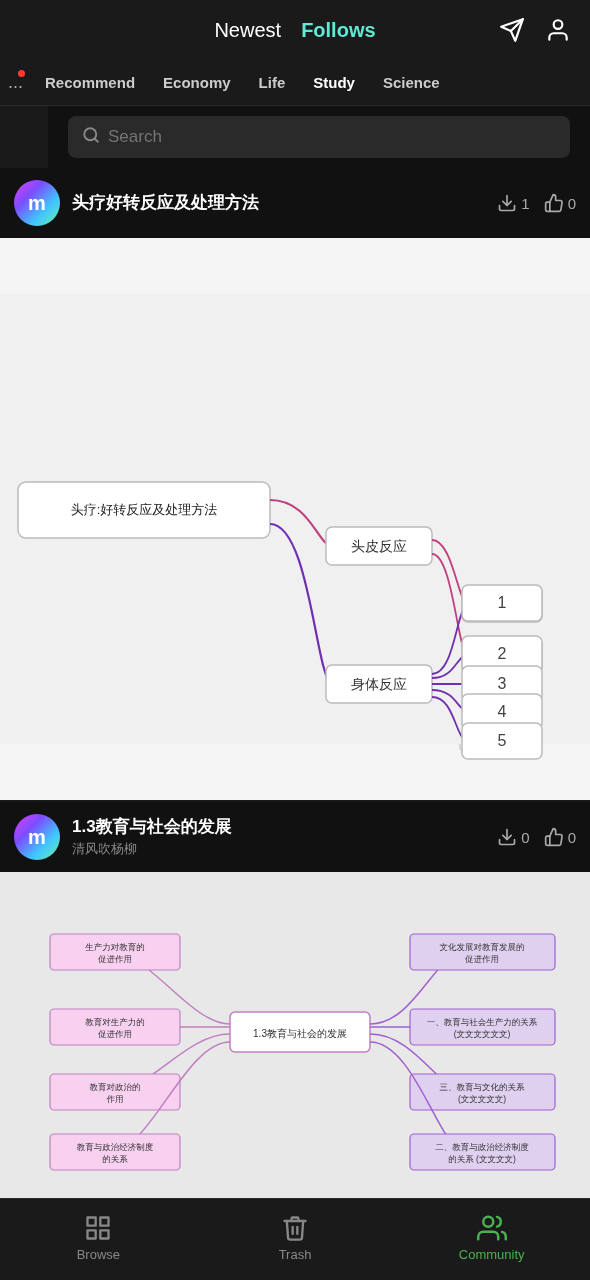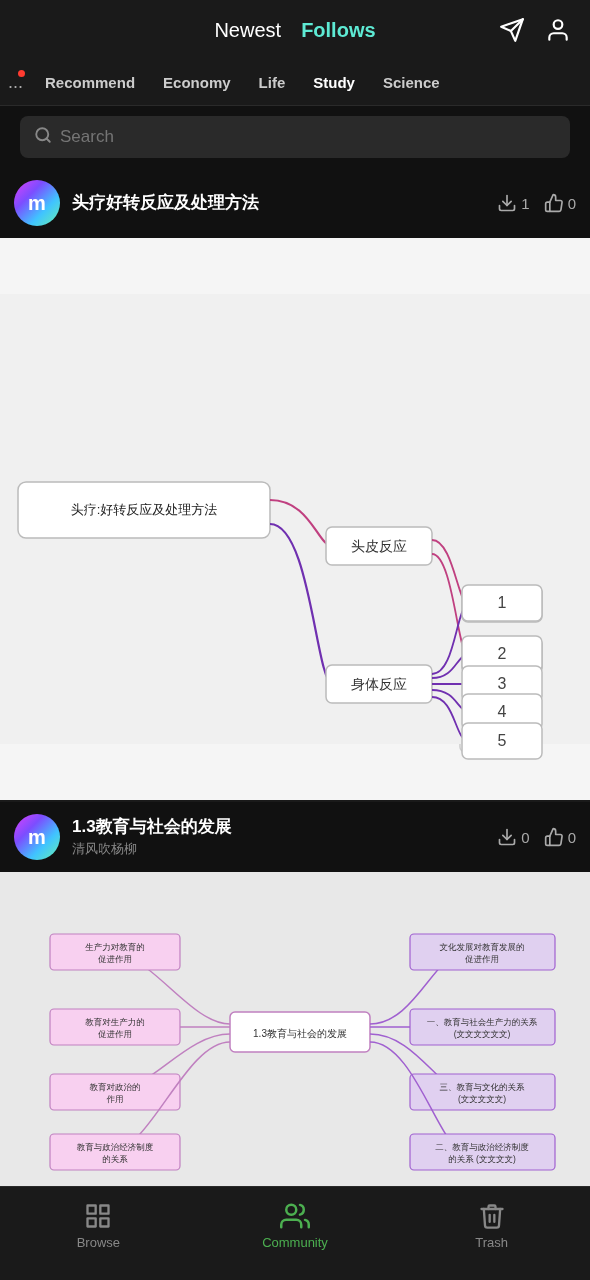--- a/index.html
+++ b/index.html
@@ -96,20 +96,21 @@
     }
     .category-item.active {
       color: #fff;
       font-weight: 600;
     }
 
     
     .search-bar {
       background: #111;
       padding: 10px 20px;
+      margin-left: 48px;
     }
     .search-input-wrap {
       background: #2a2a2a;
       border-radius: 8px;
       padding: 10px 14px;
       display: flex;
       align-items: center;
       gap: 8px;
     }
     .search-icon-text {
@@ -203,21 +204,21 @@
       background: #e8e8e8;
       width: 100%;
       height: 330px;
       position: relative;
       overflow: hidden;
     }
 
     
     .bottom-nav {
       position: fixed;
-      bottom: 16px;
+      bottom: 4px;
       left: 0;
       width: 590px;
       height: 78px;
       background: #1a1a1a;
       border-top: 1px solid #2a2a2a;
       display: flex;
       align-items: center;
       justify-content: space-around;
     }
     .nav-item {
@@ -537,36 +538,36 @@
         <rect x="3" y="3" width="7" height="7"></rect>
         <rect x="14" y="3" width="7" height="7"></rect>
         <rect x="3" y="14" width="7" height="7"></rect>
         <rect x="14" y="14" width="7" height="7"></rect>
       </svg>
     </div>
     <span class="nav-label">Browse</span>
   </div>
 
   <div class="nav-item">
-    <div class="nav-icon active">
-      <svg width="30" height="30" viewBox="0 0 24 24" fill="none" stroke="#4CAF50" stroke-width="2" stroke-linecap="round" stroke-linejoin="round">
-        <path d="M17 21v-2a4 4 0 0 0-4-4H5a4 4 0 0 0-4 4v2"></path>
-        <circle cx="9" cy="7" r="4"></circle>
-        <path d="M23 21v-2a4 4 0 0 0-3-3.87"></path>
-        <path d="M16 3.13a4 4 0 0 1 0 7.75"></path>
-      </svg>
-    </div>
-    <span class="nav-label active">Community</span>
-  </div>
-
-  <div class="nav-item">
     <div class="nav-icon">
       <svg width="28" height="28" viewBox="0 0 24 24" fill="none" stroke="#888" stroke-width="2" stroke-linecap="round" stroke-linejoin="round">
         <polyline points="3 6 5 6 21 6"></polyline>
         <path d="M19 6l-1 14a2 2 0 0 1-2 2H8a2 2 0 0 1-2-2L5 6"></path>
         <path d="M10 11v6"></path>
         <path d="M14 11v6"></path>
         <path d="M9 6V4a1 1 0 0 1 1-1h4a1 1 0 0 1 1 1v2"></path>
       </svg>
     </div>
     <span class="nav-label">Trash</span>
   </div>
+
+  <div class="nav-item">
+    <div class="nav-icon active">
+      <svg width="30" height="30" viewBox="0 0 24 24" fill="none" stroke="#4CAF50" stroke-width="2" stroke-linecap="round" stroke-linejoin="round">
+        <path d="M17 21v-2a4 4 0 0 0-4-4H5a4 4 0 0 0-4 4v2"></path>
+        <circle cx="9" cy="7" r="4"></circle>
+        <path d="M23 21v-2a4 4 0 0 0-3-3.87"></path>
+        <path d="M16 3.13a4 4 0 0 1 0 7.75"></path>
+      </svg>
+    </div>
+    <span class="nav-label active">Community</span>
+  </div>
 </nav>
 
 </body></html>

